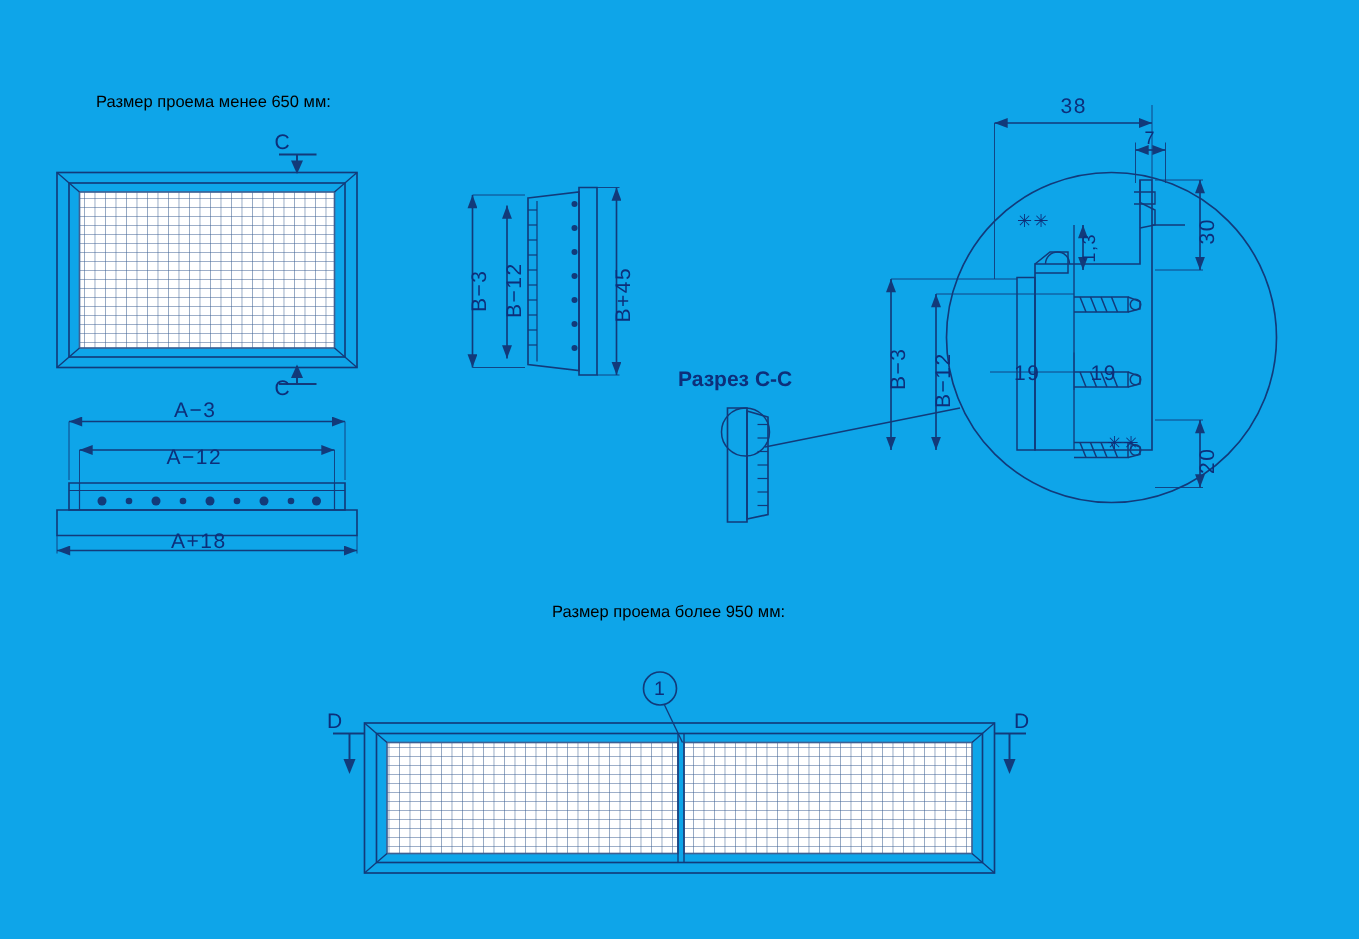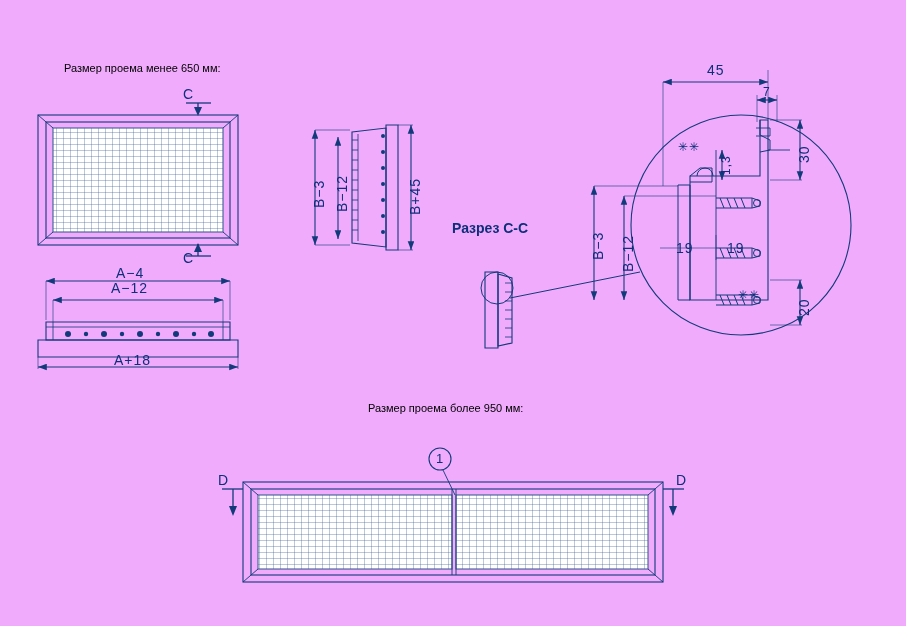--- a/index.html
+++ b/index.html
@@ -7,21 +7,21 @@
     padding: 0;
     background: #ffffff;
   }
   body {
     font-family: "Liberation Sans", sans-serif;
   }
   #page {
     position: relative;
     width: 906px;
     height: 626px;
-    background: #f0abfc;
+    background: #0ea5e9;
     overflow: hidden;
   }
   .lbl {
     position: absolute;
     color: #000000;
     font-size: 11px;
     white-space: nowrap;
     font-family: "Liberation Sans", sans-serif;
   }
   .dim {
@@ -242,34 +242,34 @@
       <path d="M233,489 L233,510" stroke-width="1.3"></path>
       <path d="M229,506 L233,516 L237,506 z" fill="#123a7a" stroke="none"></path>
       <line x1="663" y1="489" x2="684" y2="489" stroke-width="1.3"></line>
       <path d="M673,489 L673,510" stroke-width="1.3"></path>
       <path d="M669,506 L673,516 L677,506 z" fill="#123a7a" stroke="none"></path>
     </g>
   </svg>
 
   <div class="lbl" style="left:64px; top:62px;">Размер проема менее 650 мм:</div>
   <div class="lbl" style="left:368px; top:402px;">Размер проема более 950 мм:</div>
-  <div class="section-title" style="left:452px; top:220px;">Разрез C-C</div>
+  <div class="section-title" style="left:452px; top:244px;">Разрез C-C</div>
 
   <div class="dim" style="left:183px; top:86px;">C</div>
   <div class="dim" style="left:183px; top:250px;">C</div>
 
   <div class="dim rot90" style="left:311px; top:208px;">B−3</div>
   <div class="dim rot90" style="left:334px; top:212px;">B−12</div>
   <div class="dim rot90" style="left:407px; top:215px;">B+45</div>
 
-  <div class="dim" style="left:116px; top:265px;">A−4</div>
-  <div class="dim" style="left:111px; top:280px;text-align:right;">A−12</div>
+  <div class="dim" style="left:116px; top:265px;">A−3</div>
+  <div class="dim" style="left:111px; top:296px;text-align:right;">A−12</div>
   <div class="dim" style="left:114px; top:352px;">A+18</div>
 
-  <div class="dim" style="left:707px; top:62px;">45</div>
+  <div class="dim" style="left:707px; top:62px;">38</div>
   <div class="dim dim-sm" style="left:763px; top:85px;">7</div>
   <div class="dim rot90" style="left:796px; top:163px;">30</div>
   <div class="dim dim-sm rot90" style="left:719px; top:175px;">1,3</div>
   <div class="dim rot90" style="left:590px; top:260px;">B−3</div>
   <div class="dim rot90" style="left:620px; top:272px;">B−12</div>
   <div class="dim" style="left:676px; top:240px;">19</div>
   <div class="dim" style="left:727px; top:240px;">19</div>
   <div class="dim rot90" style="left:796px; top:316px;">20</div>
 
   <div class="dim dim-sm" style="left:678px; top:140px;">✳✳</div>

